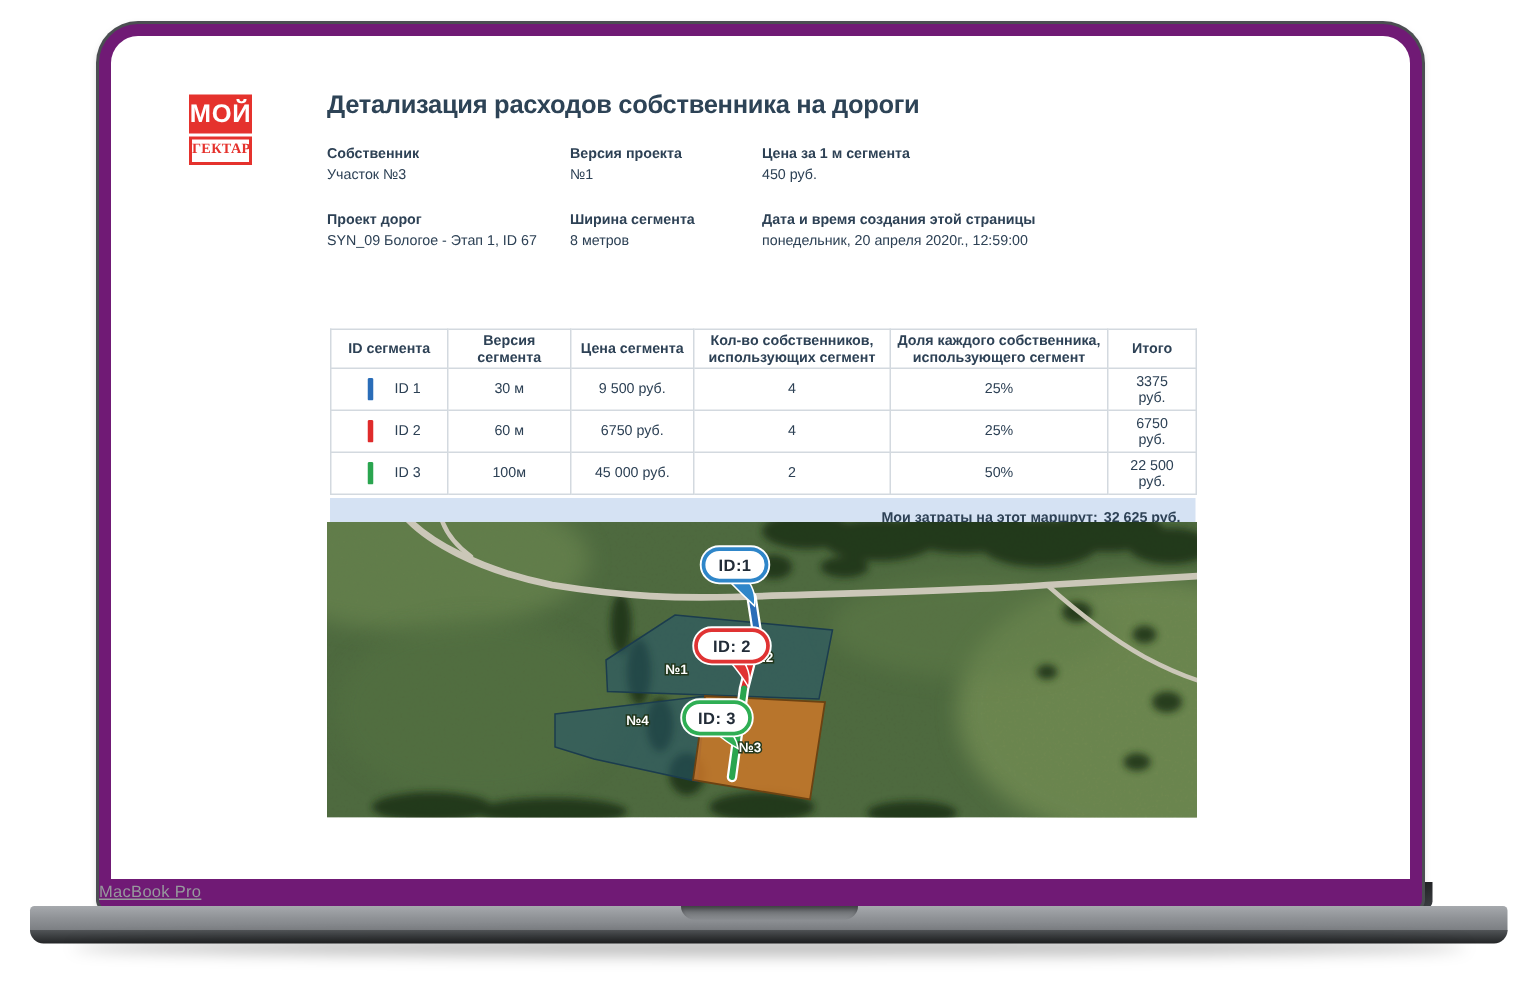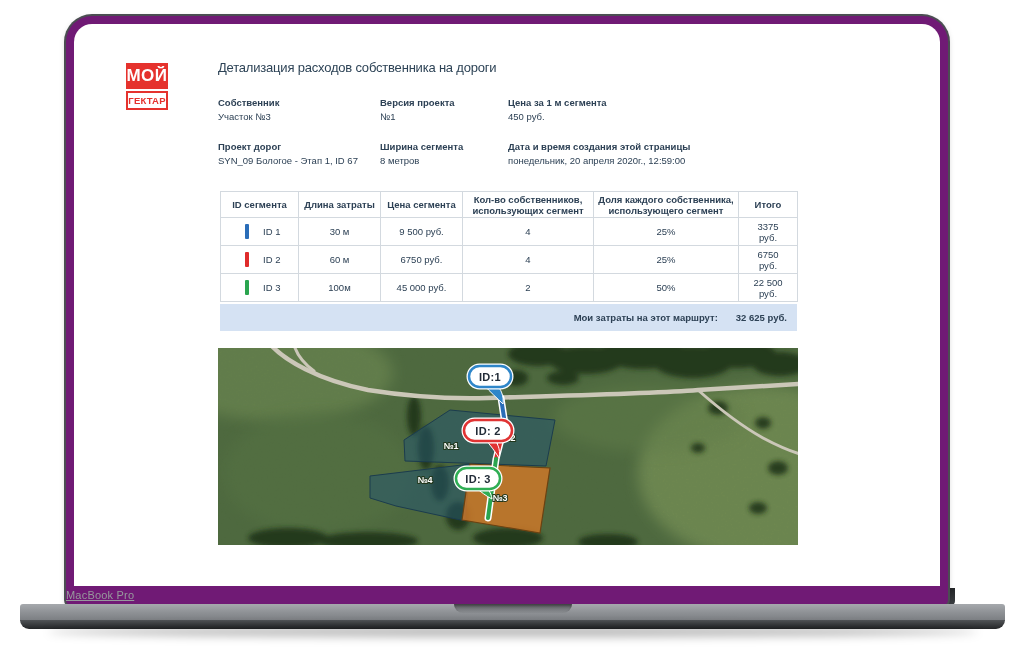--- a/index.html
+++ b/index.html
@@ -21,35 +21,35 @@
          background:linear-gradient(180deg,#5e6164,#8b8e92);border-radius:0 0 10px 10px;
          box-shadow:inset 0 2px 3px rgba(0,0,0,.35);}
   .lip{position:absolute;left:20px;top:620px;width:985px;height:9px;
        background:linear-gradient(180deg,#515457,#232527);border-radius:0 0 16px 16px;}
   .floor-shadow{position:absolute;left:48px;top:626px;width:930px;height:11px;border-radius:50%;
                 background:rgba(0,0,0,.28);filter:blur(5px);}
 
   
   .logo{position:absolute;left:52px;top:39px;width:42px;}
   .logo-top{color:#fff;font-weight:700;font-size:17px;line-height:26px;height:26px;text-align:center;letter-spacing:.5px;}
-  .logo-bottom{margin-top:2px;border:2px solid;font-weight:700;font-size:9.5px;line-height:15px;height:15px;text-align:center;letter-spacing:.2px;}
-  .page-title{position:absolute;left:144px;top:36px;font-size:13px;font-weight:400;letter-spacing:-.2px;color:#2d4356;}
+  .logo-bottom{margin-top:2px;border:2px solid;font-weight:700;font-size:9.5px;line-height:15px;height:15px;text-align:center;letter-spacing:.2px;font-family:Liberation Serif, serif;}
+  .page-title{position:absolute;left:144px;top:36px;font-size:17px;font-weight:700;letter-spacing:-.2px;color:#2d4356;}
   .info-grid{position:absolute;left:144px;top:72px;display:grid;grid-template-columns:162px 128px auto;grid-row-gap:16px;}
   .info-label{font-weight:700;font-size:9.5px;line-height:14px;}
   .info-value{font-size:9.5px;line-height:14px;}
 
   .tbl-wrap{position:absolute;left:146px;top:167px;width:577px;}
-  table.segments{border-collapse:collapse;width:577px;table-layout:fixed;}
+  table.segments{border-collapse:collapse;width:577px;table-layout:fixed;margin-top:28px;}
   table.segments th,table.segments td{border:1px solid #d3d9df;font-size:9.5px;color:#2d4155;text-align:center;box-sizing:border-box;}
   table.segments th{height:26px;padding:1px 4px;line-height:11px;font-weight:700;}
   table.segments td{height:28px;padding:0 14px;}
   td.idcell{text-align:left;}
   .idflex{display:flex;align-items:center;gap:14px;padding-left:10px;}
   .table-footer{margin-top:2px;height:27px;background:#d5e2f3;display:flex;align-items:center;
-                justify-content:flex-end;padding-right:10px;font-size:9.5px;font-weight:700;color:#2d4155;gap:18px;}
+                justify-content:flex-end;padding-right:10px;font-size:9.5px;font-weight:700;color:#2d4155;gap:4px;}
 
   .map-wrap{position:absolute;left:144px;top:324px;width:580px;height:197px;}
   .map-wrap svg{display:block;}
   .map-wrap text{font-family:"Liberation Sans","DejaVu Sans",sans-serif;}
   .plot-label{font-size:9px;font-weight:700;fill:#fff;stroke:#22371c;stroke-width:2px;paint-order:stroke;}
   .marker-label{font-size:11px;font-weight:700;fill:#222c38;letter-spacing:.3px;text-anchor:middle;}
 </style>
 </head>
 <body>
 
@@ -101,21 +101,21 @@
             <col style="width:78px">
               <col style="width:82px">
               <col style="width:82px">
             <col style="width:131px">
               <col style="width:145px">
               <col style="width:59px">
           </colgroup>
           <thead>
             <tr>
               <th>ID сегмента</th>
-              <th>Длина затраты</th>
+              <th>Версия сегмента</th>
               <th>Цена сегмента</th>
               <th>Кол-во собственников, использующих сегмент</th>
               <th>Доля каждого собственника, использующего сегмент</th>
               <th>Итого</th>
             </tr>
           </thead>
           <tbody>
             <tr>
               <td class="idcell">
                   <span class="idflex">

